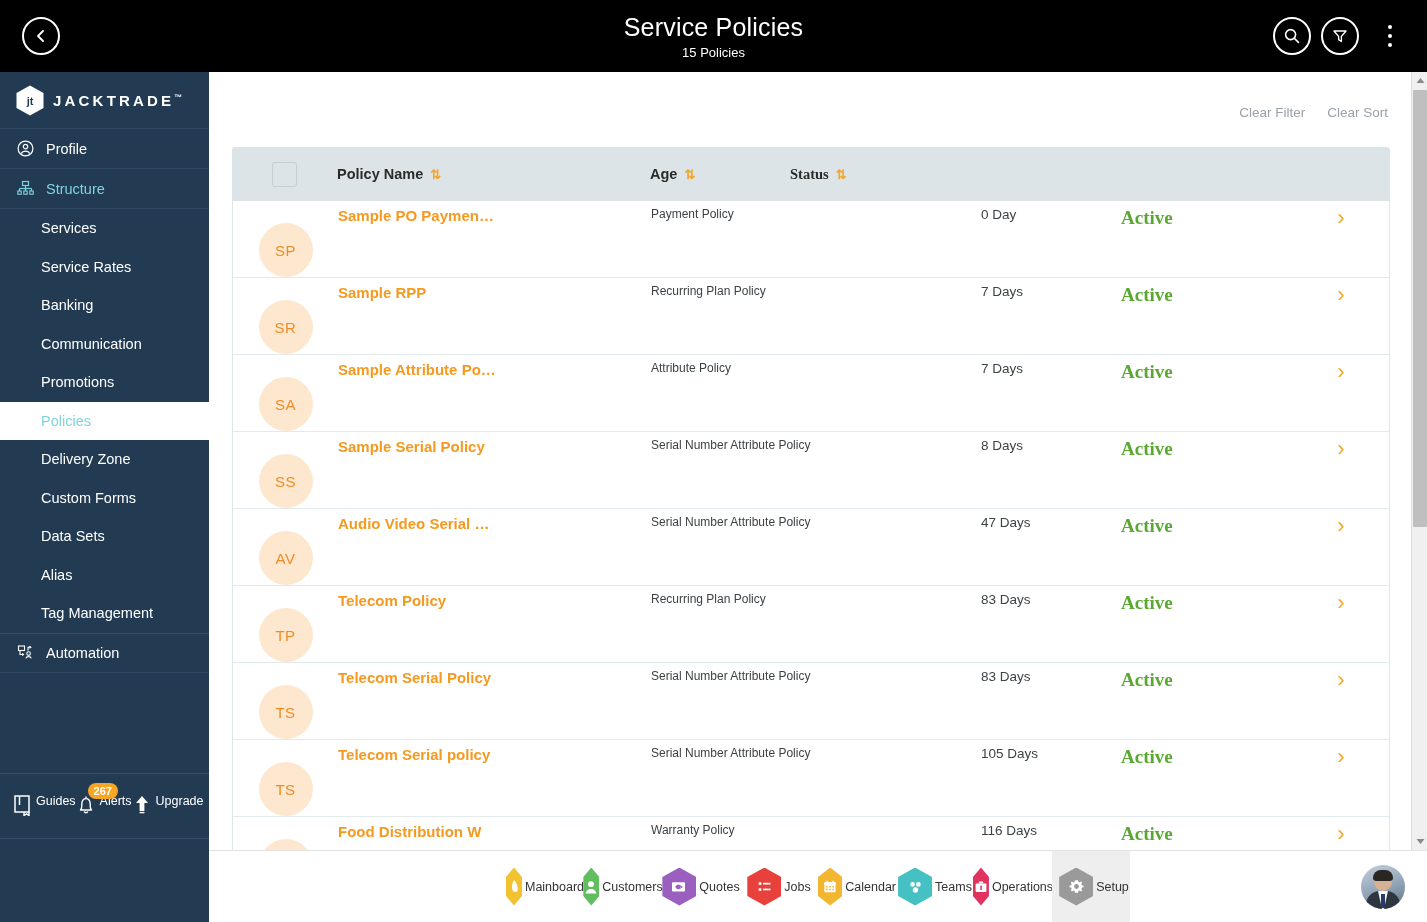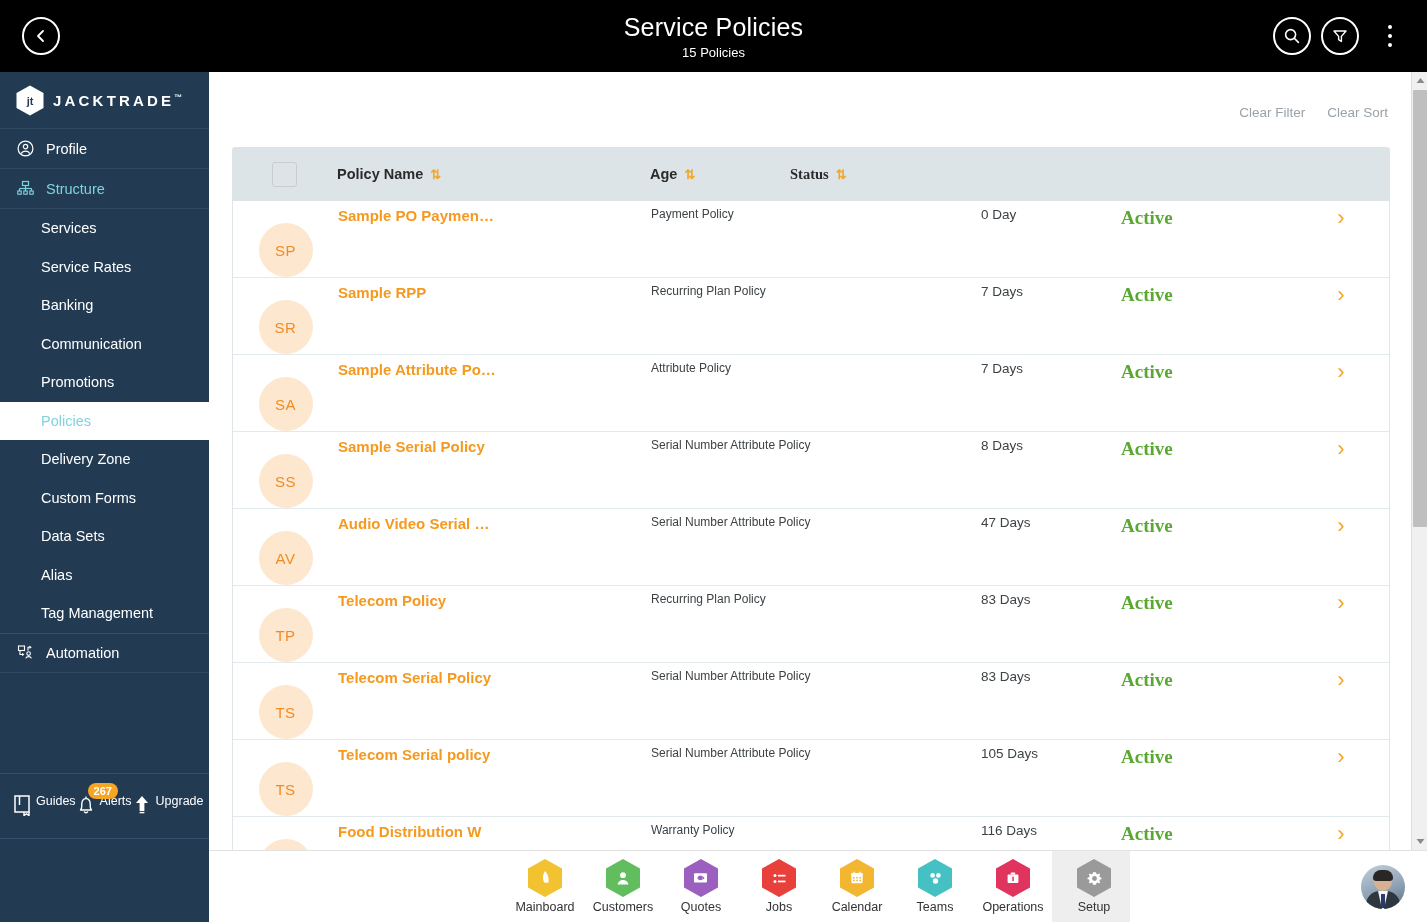--- a/index.html
+++ b/index.html
@@ -169,21 +169,21 @@
   }
 
   
   .bottomnav {
     position: absolute; left: 209px; bottom: 0; width: 1218px; height: 72px;
     background: #ffffff; border-top: 1px solid #e2e2e2;
     display: flex; align-items: center; justify-content: center; gap: 0;
   }
   .bn-item {
     width: 78px; height: 72px;
-    display: flex; flex-direction: column; align-items: center; justify-content: center;
+    display: flex; flex-direction: row; align-items: center; justify-content: center;
     gap: 3px; font-size: 12.5px; color: #333; cursor: pointer;
   }
   .bn-item.active { background: #eeeeee; padding-left: 6px; }
   .user-avatar {
     position: absolute; right: 22px; top: 14px; width: 44px; height: 44px;
     border-radius: 50%; overflow: hidden; cursor: pointer;
     background: linear-gradient(160deg,#c2cfdc 0%,#8fa3b5 55%,#5c6e7d 100%);
   }
   .ua-head {
     position: absolute; left: 13px; top: 8px; width: 18px; height: 18px;

